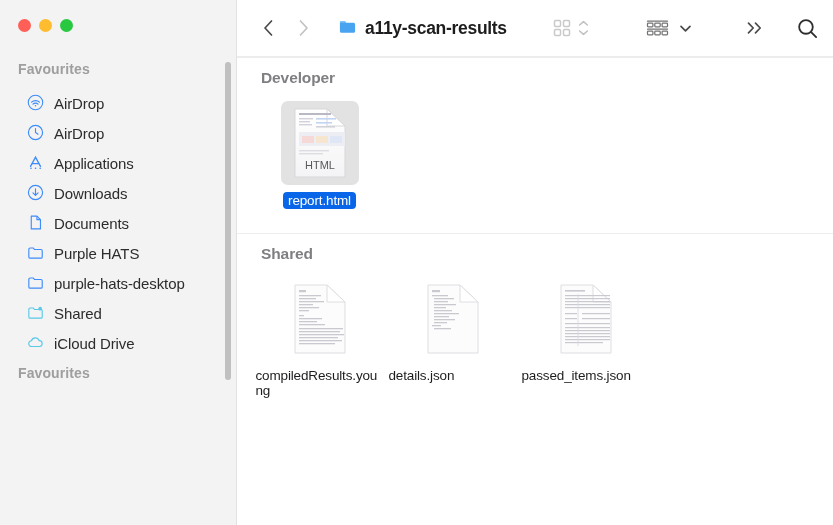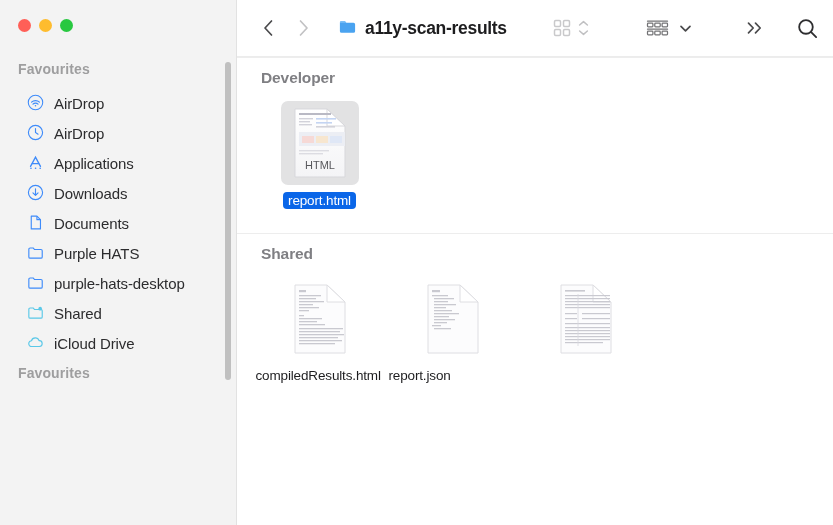--- a/index.html
+++ b/index.html
@@ -347,21 +347,21 @@
                 <rect x="9" y="46" width="44" height="1.3"></rect>
                   <rect x="9" y="49" width="41" height="1.3"></rect>
                 <rect x="9" y="52" width="45" height="1.3"></rect>
                   <rect x="9" y="55" width="39" height="1.3"></rect>
                 <rect x="9" y="58" width="43" height="1.3"></rect>
                   <rect x="9" y="61" width="36" height="1.3"></rect>
               </g>
             </svg>
           </div>
           <div class="label-box">
-            <div class="file-label">compiledResults.html</div>
+            <div class="file-label">compiledResults.young</div>
           </div>
         </div>
 
         <div class="file-item">
           <div class="thumb-wrap">
             <svg width="60" height="74" viewBox="0 0 60 74">
               <path d="M5 3h32l18 17v51H5z" fill="#fcfcfd" stroke="#dedee2" stroke-width="1"></path>
               <path d="M37 3v17h18z" fill="#ffffff" stroke="#dedee2" stroke-width="1"></path>
               <g fill="#c9c9d0">
                 <rect x="9" y="8" width="8" height="2.2"></rect>
@@ -374,21 +374,21 @@
                 <rect x="11" y="31" width="25" height="1.3"></rect>
                   <rect x="11" y="34" width="15" height="1.3"></rect>
                 <rect x="11" y="37" width="21" height="1.3"></rect>
                   <rect x="11" y="40" width="13" height="1.3"></rect>
                 <rect x="9" y="43" width="9" height="1.3"></rect>
                   <rect x="11" y="46" width="17" height="1.3"></rect>
               </g>
             </svg>
           </div>
           <div class="label-box">
-            <div class="file-label">report.json</div>
+            <div class="file-label">details.json</div>
           </div>
         </div>
 
         <div class="file-item">
           <div class="thumb-wrap">
             <svg width="60" height="74" viewBox="0 0 60 74">
               <path d="M5 3h32l18 17v51H5z" fill="#fcfcfd" stroke="#dedee2" stroke-width="1"></path>
               <path d="M37 3v17h18z" fill="#ffffff" stroke="#dedee2" stroke-width="1"></path>
               <g fill="#c9c9d0">
                 <rect x="9" y="8" width="20" height="1.6"></rect>
@@ -405,18 +405,21 @@
                 <rect x="9" y="45" width="45" height="1.2"></rect>
                   <rect x="9" y="48" width="45" height="1.2"></rect>
                 <rect x="9" y="51" width="45" height="1.2"></rect>
                   <rect x="9" y="54" width="45" height="1.2"></rect>
                 <rect x="9" y="57" width="45" height="1.2"></rect>
                   <rect x="9" y="60" width="38" height="1.2"></rect>
                 <path d="M22 12v52M9 12h0" stroke="#d8d8de" stroke-width="0.8" fill="none"></path>
               </g>
             </svg>
           </div>
+          <div class="label-box">
+            <div class="file-label">passed_items.json</div>
+          </div>
         </div>
 
       </div>
     </div>
   </div>
 </div>
 
 </body></html>

